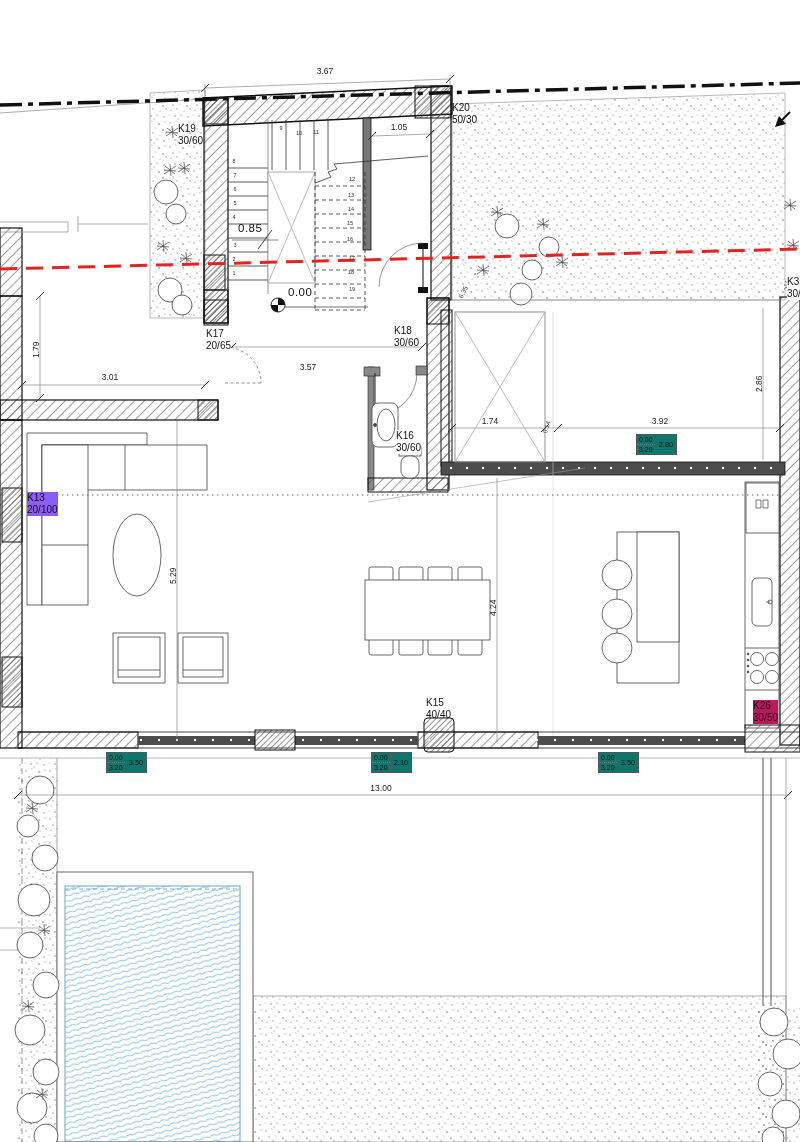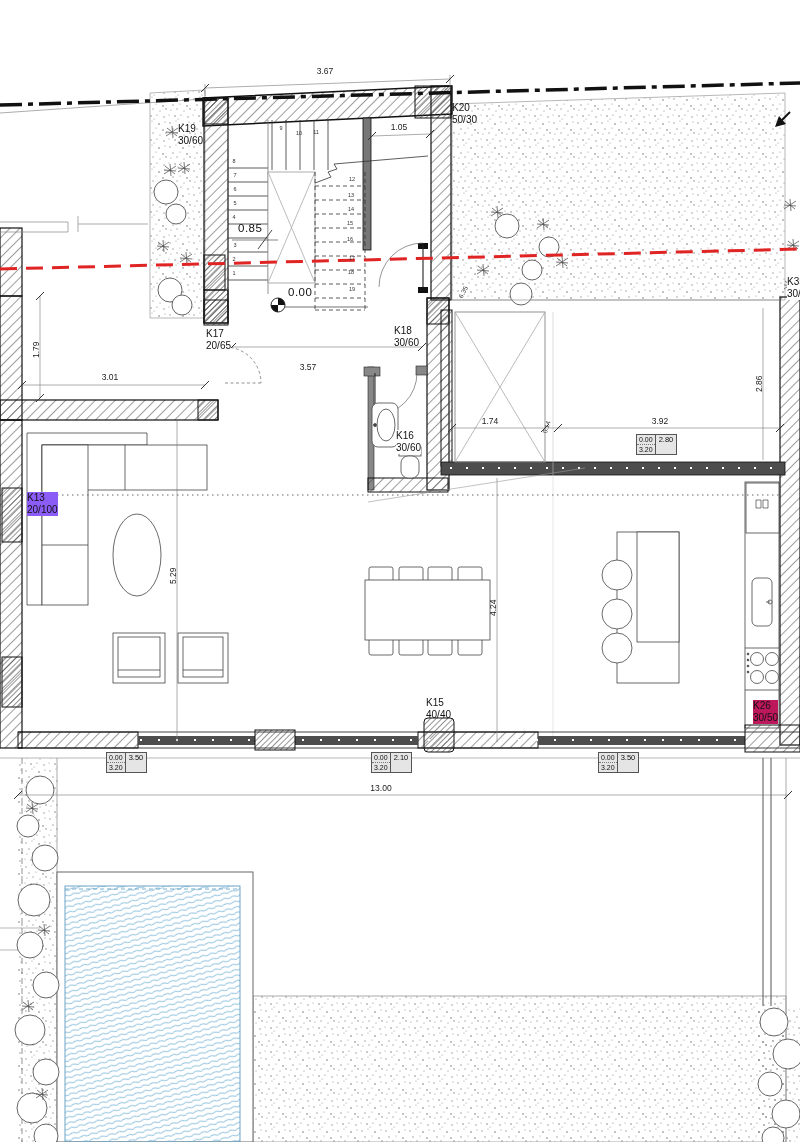--- a/index.html
+++ b/index.html
@@ -7,21 +7,21 @@
         font-family:"Liberation Sans",sans-serif;}
   #plan svg{position:absolute;left:0;top:0;}
   .lbl{position:absolute;color:#222;white-space:nowrap;}
   .dim{font-size:8.5px;transform:translateX(-50%);}
   .rot{transform:rotate(-90deg);transform-origin:left top;font-size:8.5px;}
   .klabel{font-size:10px;line-height:1.2;color:#111;}
   .klabel div{pointer-events:none;}
   .lvl{font-size:11.5px;color:#111;letter-spacing:.5px;}
   .step{font-size:5.5px;color:#333;transform:translate(-50%,-50%);}
   .note{font-size:6.5px;color:#444;}
-  .wtag{display:flex;align-items:flex-start;background:#e5e5e5;border:1px solid #555;font-size:7px;color:#111;}
+  .wtag{display:flex;align-items:center;background:#0f766e;border:1px solid #555;font-size:7px;color:#111;}
   .wtag .cols{display:flex;flex-direction:column;border-right:1px solid #555;}
   .wtag .cols div{padding:1px 2px;}
   .wtag .cols div+div{border-top:1px dotted #777;}
   .wtag .val{display:flex;align-items:center;padding:0 3px;font-size:7.5px;}
 </style>
 </head>
 <body>
 
 <div id="plan">
 

